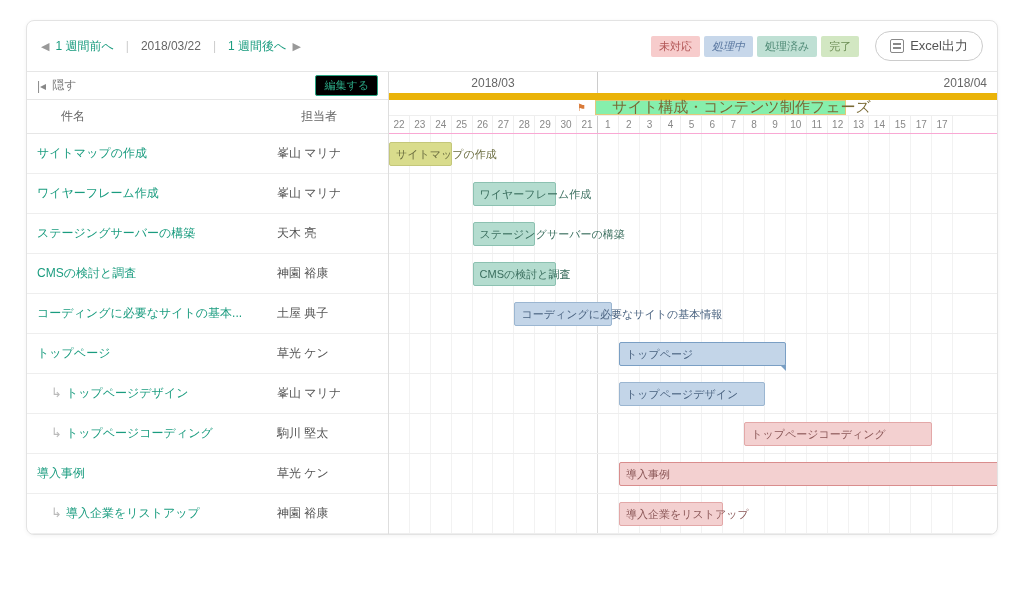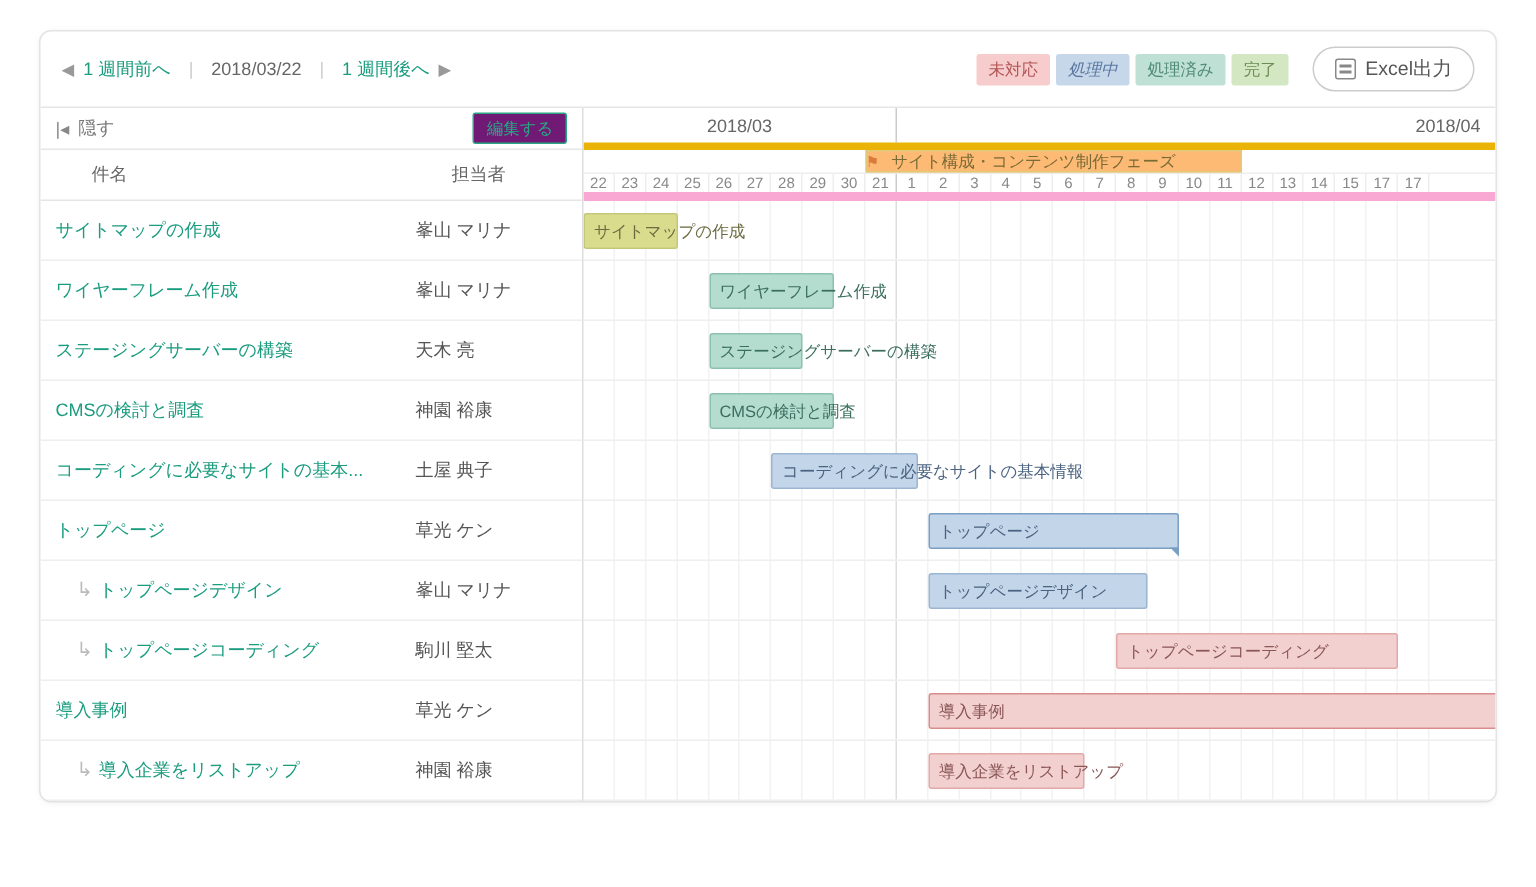--- a/index.html
+++ b/index.html
@@ -90,21 +90,21 @@
     color:#777;
   }
   .hide-icon { font-size: 12px; color:#888; }
   .edit-btn {
     margin-left:auto;
     border:1px solid #2aa583;
     color:#2aa583;
     font-size:11px;
     padding:2px 8px;
     border-radius:2px;
-    background:#701a75;
+    background:#000000;
     cursor:pointer;
   }
   .col-headers {
     height: 34px;
     border-bottom: 1px solid #e6e6e6;
     display:flex; align-items:center;
     padding: 0 10px;
     color:#666;
   }
   .col-name { width: 240px; margin-left: 24px; }
@@ -124,53 +124,54 @@
     text-overflow:ellipsis;
   }
   .task-assignee { color:#555; }
   .indent { padding-left: 14px; }
   .indent-arrow { color:#bbb; margin-right:4px; font-size:13px; }
 
   
   .month-row {
     height: 28px;
     display:flex;
-    border-bottom:5px solid #eab308;
+    border-bottom:7px solid #eab308;
     color:#666;
     gap:36px;
   }
   .month-cell-1 { width: 209px; border-right:1px solid #ccc; display:flex; align-items:center; justify-content:center; }
   .month-cell-2 { flex:1; display:flex; align-items:center; justify-content:flex-end; padding-right:10px; }
   .phase-row {
     height: 16px;
     position:relative;
     border-bottom:1px solid #eee;
   }
   .flag {
     position:absolute;
     top:2px;
     color:#d97b3a;
     font-size:10px;
   }
   .phase-bar {
     position:absolute;
     top:0; bottom:0;
-    background:#fdba74;
+    background:#86efac;
     border:1px solid #e2c97a;
-    font-size:11px;
+    font-size:15px;
     color:#7a6a35;
     display:flex; align-items:center;
     padding-left:16px;
     white-space:nowrap;
     overflow:visible;
+    margin-left:18px;
   }
   .day-row {
     height:18px;
     display:flex;
-    border-bottom:6px solid #f9a8d4;
+    border-bottom:1px solid #f9a8d4;
   }
   .day-cell {
     width: 20.9px;
     border-right:1px solid #eee;
     font-size:10px;
     color:#888;
     display:flex; align-items:center; justify-content:center;
   }
   .day-sep { border-right:1px solid #ccc; }
   .gantt-body {

